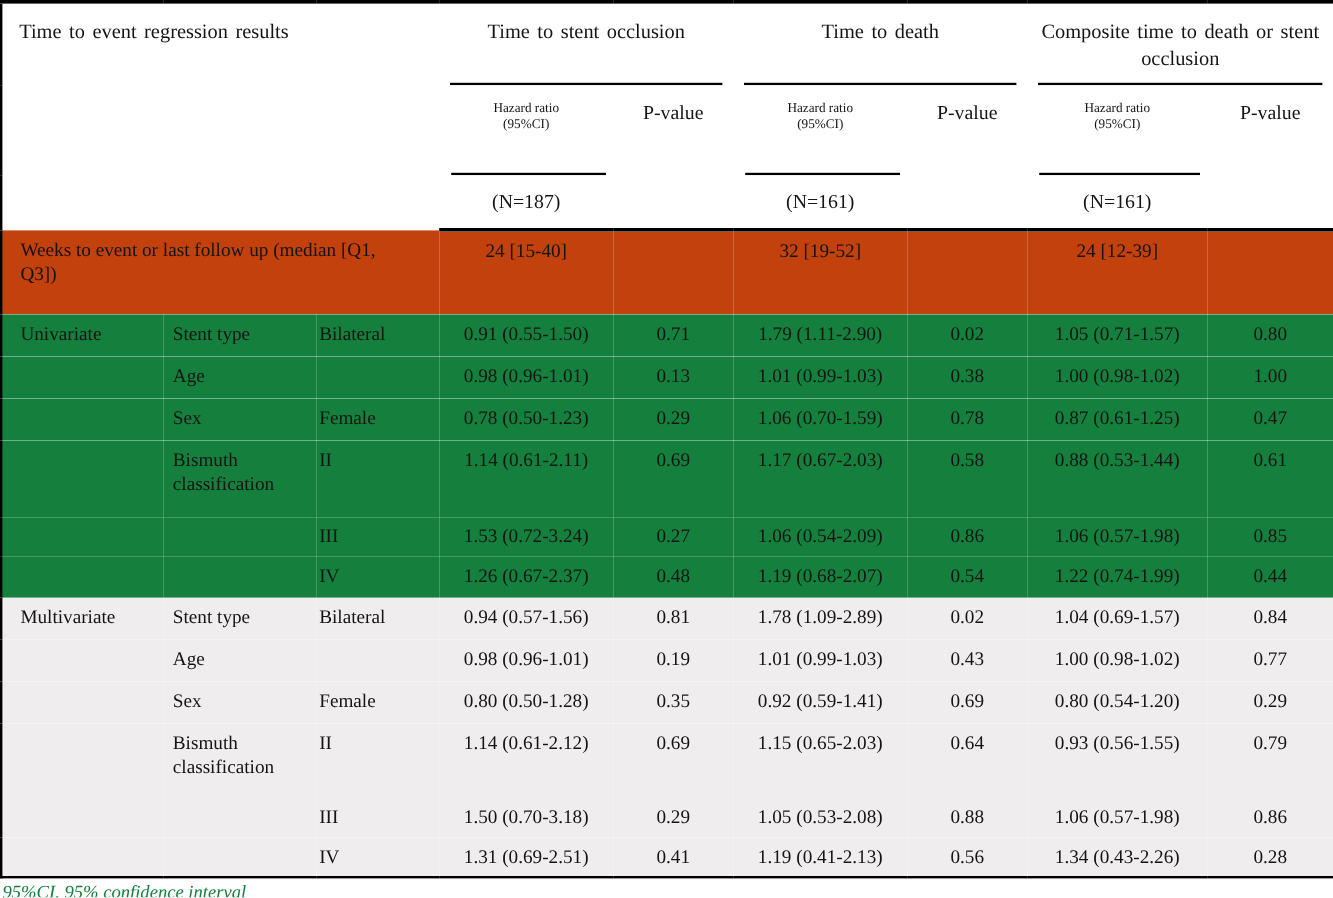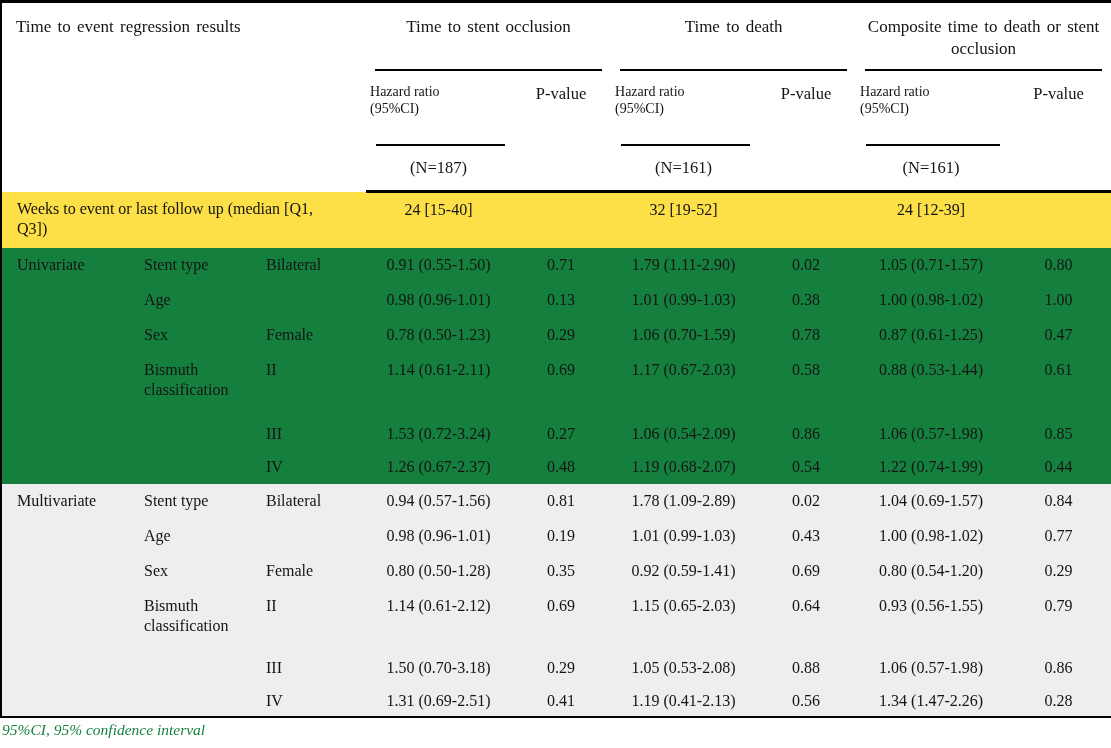--- a/index.html
+++ b/index.html
@@ -15,26 +15,26 @@
   }
   td { padding:0; vertical-align:top; font-size:16px; line-height:1.28; overflow:hidden; }
   
   tr.rowA td { height:69px; }
   tr.rowB td { height:75px; }
   tr.rowC td { height:46px; }
   tr.rowC td { border-bottom:3px solid #000; }
   .title-cell { padding:13px 10px 0 14px; font-size:17px; word-spacing:2px; }
   .group-cell { position:relative; text-align:center; padding:13px 6px 0 6px; font-size:17px; word-spacing:2px; }
   .gline { position:absolute; bottom:0; left:9px; right:9px; border-bottom:2px solid #000; }
-  .hr-cell { position:relative; text-align:left; padding:12px 4px 0 4px; font-size:14px; }
+  .hr-cell { position:relative; text-align:center; padding:12px 4px 0 4px; font-size:11px; }
   .hline { position:absolute; bottom:0; left:10px; right:6px; border-bottom:2px solid #000; }
   .p-cell { text-align:center; padding:12px 2px 0 2px; font-size:16.5px; }
   .n-cell { text-align:center; padding:11px 2px 0 2px; font-size:16.5px; }
   
-  tr.summary td { background:#fde047; height:56px; padding-top:7px; }
+  tr.summary td { background:#c2410c; height:70px; padding-top:7px; }
   tr.uni td { background:#15803d; }
   tr.multi td { background:#efedee; }
   tr.h35 td { height:35px; } tr.h64 td { height:64px; }
   tr.h62 td { height:62px; } tr.h33 td { height:33px; } tr.h34 td { height:34px; }
   td.c1 { padding:7px 4px 0 15px; }
   td.c2 { padding:7px 6px 0 8px; }
   td.c3 { padding:7px 2px 0 2px; }
   td.val { text-align:center; padding:7px 2px 0 2px; }
   td.pv  { text-align:center; padding:7px 2px 0 2px; }
   td.sum-label { padding:7px 28px 0 15px; }
@@ -237,20 +237,20 @@
       <td class="pv">0.86</td>
     </tr>
     <tr class="multi h33">
       <td class="c1"></td>
       <td class="c2"></td>
       <td class="c3">IV</td>
       <td class="val">1.31 (0.69-2.51)</td>
       <td class="pv">0.41</td>
       <td class="val">1.19 (0.41-2.13)</td>
       <td class="pv">0.56</td>
-      <td class="val">1.34 (1.47-2.26)</td>
+      <td class="val">1.34 (0.43-2.26)</td>
       <td class="pv">0.28</td>
     </tr>
   </tbody>
     </table>
 
   <div class="footnote">95%CI, 95% confidence interval</div>
 </div>
 
 </body></html>

